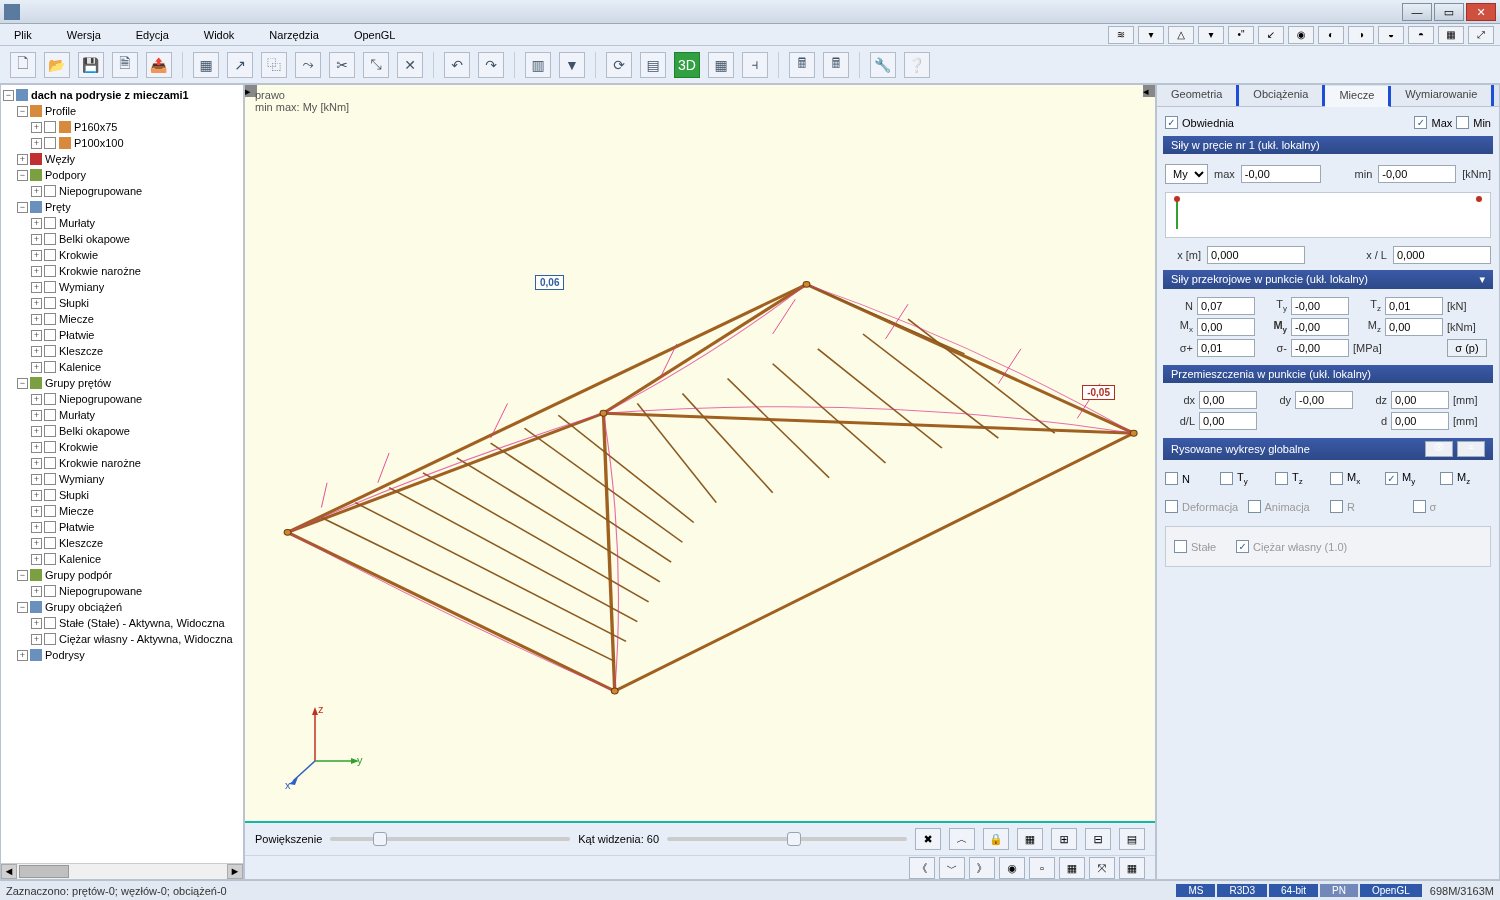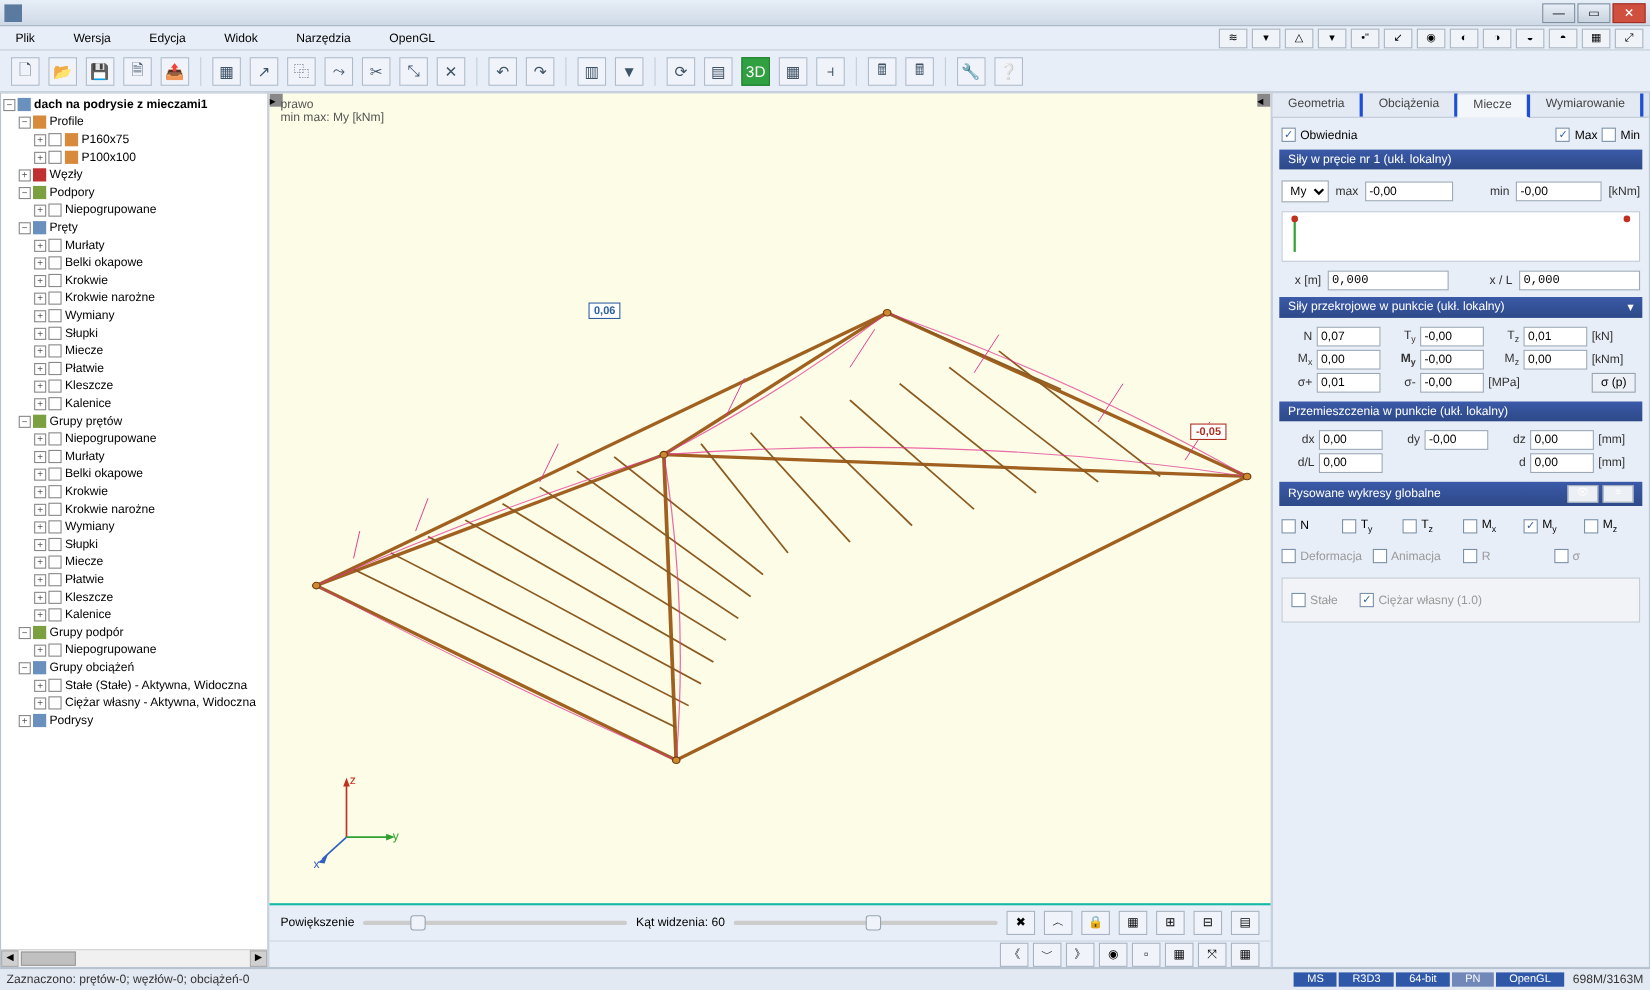--- a/index.html
+++ b/index.html
@@ -77,21 +77,21 @@
 .flbl { text-align: right; color: #333; }
 .finput { height: 18px; border: 1px solid #9aa8b8; background: #fff; padding: 0 3px; width: 100%; }
 .funit { color: #333; }
 .fbtn { height: 18px; border: 1px solid #98a4b0; background: #ecf0f7; text-align: center; line-height: 16px; padding: 0 4px; }
 .max-row { display: flex; align-items: center; gap: 6px; padding: 6px 0; }
 .sel { height: 20px; border: 1px solid #98a4b0; background: #fff; padding: 0 3px; }
 .mini-chart { height: 46px; border: 1px solid #c0cad6; background: #fff; margin: 2px 0 6px 0; position: relative; }
 .mini-chart .bar { position: absolute; left: 10px; top: 8px; bottom: 8px; width: 2px; background: #30a030; }
 .mini-chart .dot { position: absolute; width: 6px; height: 6px; border-radius: 50%; background: #c03020; top: 3px; }
 .xrow { display: flex; gap: 6px; align-items: center; padding: 2px 0; }
-.xrow .finput { width: 110px; font-family: Liberation Mono, monospace; }
+.xrow .finput { width: 98px; }
 .chk-grid { display: grid; grid-template-columns: repeat(6, 1fr); gap: 4px; padding: 4px 0; }
 .chk-grid2 { display: grid; grid-template-columns: repeat(4, 1fr); gap: 4px; padding: 4px 0; color: #999; }
 .ghdr { display: flex; align-items: center; justify-content: space-between; }
 .ghdr-btns { display: flex; gap: 4px; }
 .ghdr-btn { width: 28px; height: 16px; background: #ecf0f5; border: 1px solid #a0acbc; font-size: 9px; text-align: center; }
 .load-box { border: 1px solid #c4ccd6; background: #f1f3f6; padding: 10px 8px; margin-top: 6px; display: flex; gap: 20px; color: #999; }
 
 
 .status-bar { height: 20px; background: #e3e9f2; border-top: 1px solid #b6c2d0; display: flex; align-items: center; padding: 0 6px; }
 .status-left { flex: 1; color: #333; }

